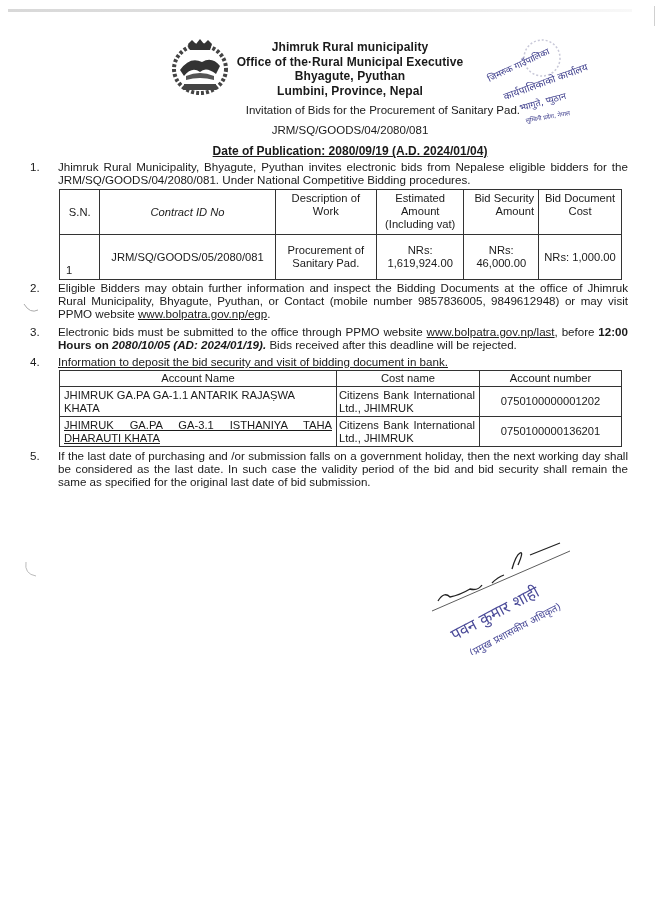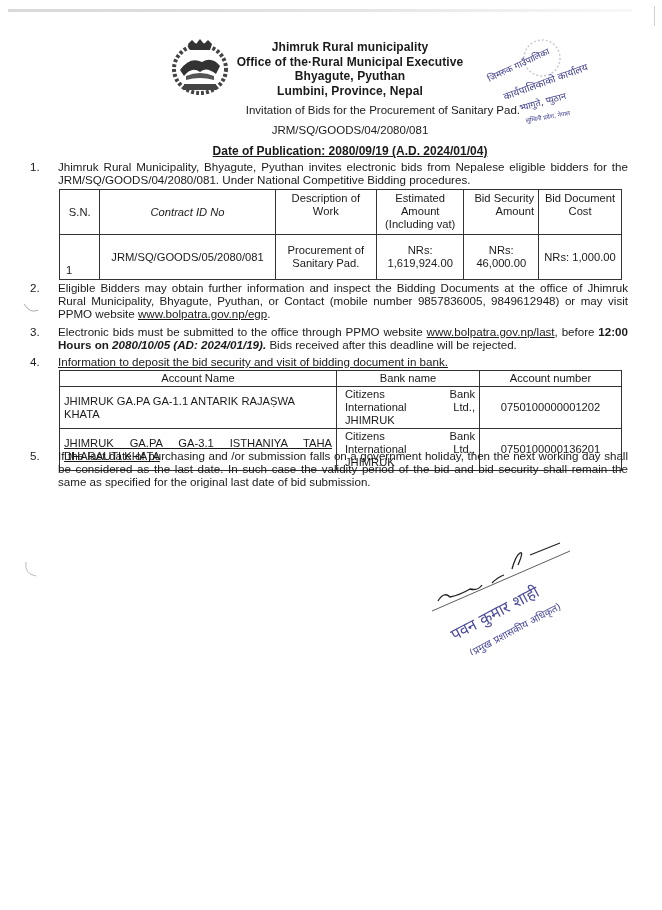--- a/index.html
+++ b/index.html
@@ -33,21 +33,21 @@
     table { border-collapse: collapse; position: absolute; font-size: 11.2px; }
     table td, table th { border: 1px solid #333; font-weight: normal; padding: 2px 4px; }
     .t1 { left: 59px; top: 189px; width: 563px; }
     .t1 th { height: 40px; text-align: center; vertical-align: top; line-height: 13px; }
     .t1 td { height: 40px; text-align: center; line-height: 13px; }
     .t1 td.sn { vertical-align: bottom; text-align: left; padding-left: 6px; }
     .t2 { left: 59px; top: 370px; width: 563px; }
     .t2 th { text-align: center; height: 13px; line-height: 13px; padding: 1px 4px; }
     .t2 td { line-height: 13px; padding: 1px 4px; height: 27px; }
     .t2 td.acct-name { text-align: left; }
-    .t2 td.bank { text-align: justify; text-align-last: left; padding-left: 8px; }
+    .t2 td.bank { text-align: justify; text-align-last: left; padding-left: 2px; }
     .t2 td.acct-no { text-align: center; }
     .signature { position: absolute; left: 420px; top: 525px; width: 190px; height: 130px; }
     .marks { position: absolute; }
   </style>
 </head>
 <body>
 
 <div class="scan-edge"></div>
 <div class="scan-edge-right"></div>
 
@@ -119,21 +119,21 @@
 
 <div class="para p4">
   <span class="num">4.</span>
   <div class="txt" style="text-decoration: underline;">Information to deposit the bid security and visit of bidding document in bank.</div>
 </div>
 
 <table class="t2">
   <thead>
     <tr>
       <th style="width:268px;">Account Name</th>
-      <th style="width:134px;">Bank name</th>
+      <th style="width:134px;">Cost name</th>
       <th>Account number</th>
     </tr>
   </thead>
   <tbody>
     <tr>
       <td class="acct-name">JHIMRUK GA.PA GA-1.1 ANTARIK RAJAṢWA KHATA</td>
       <td class="bank">Citizens Bank International Ltd., JHIMRUK</td>
       <td class="acct-no">0750100000001202</td>
     </tr>
     <tr>

